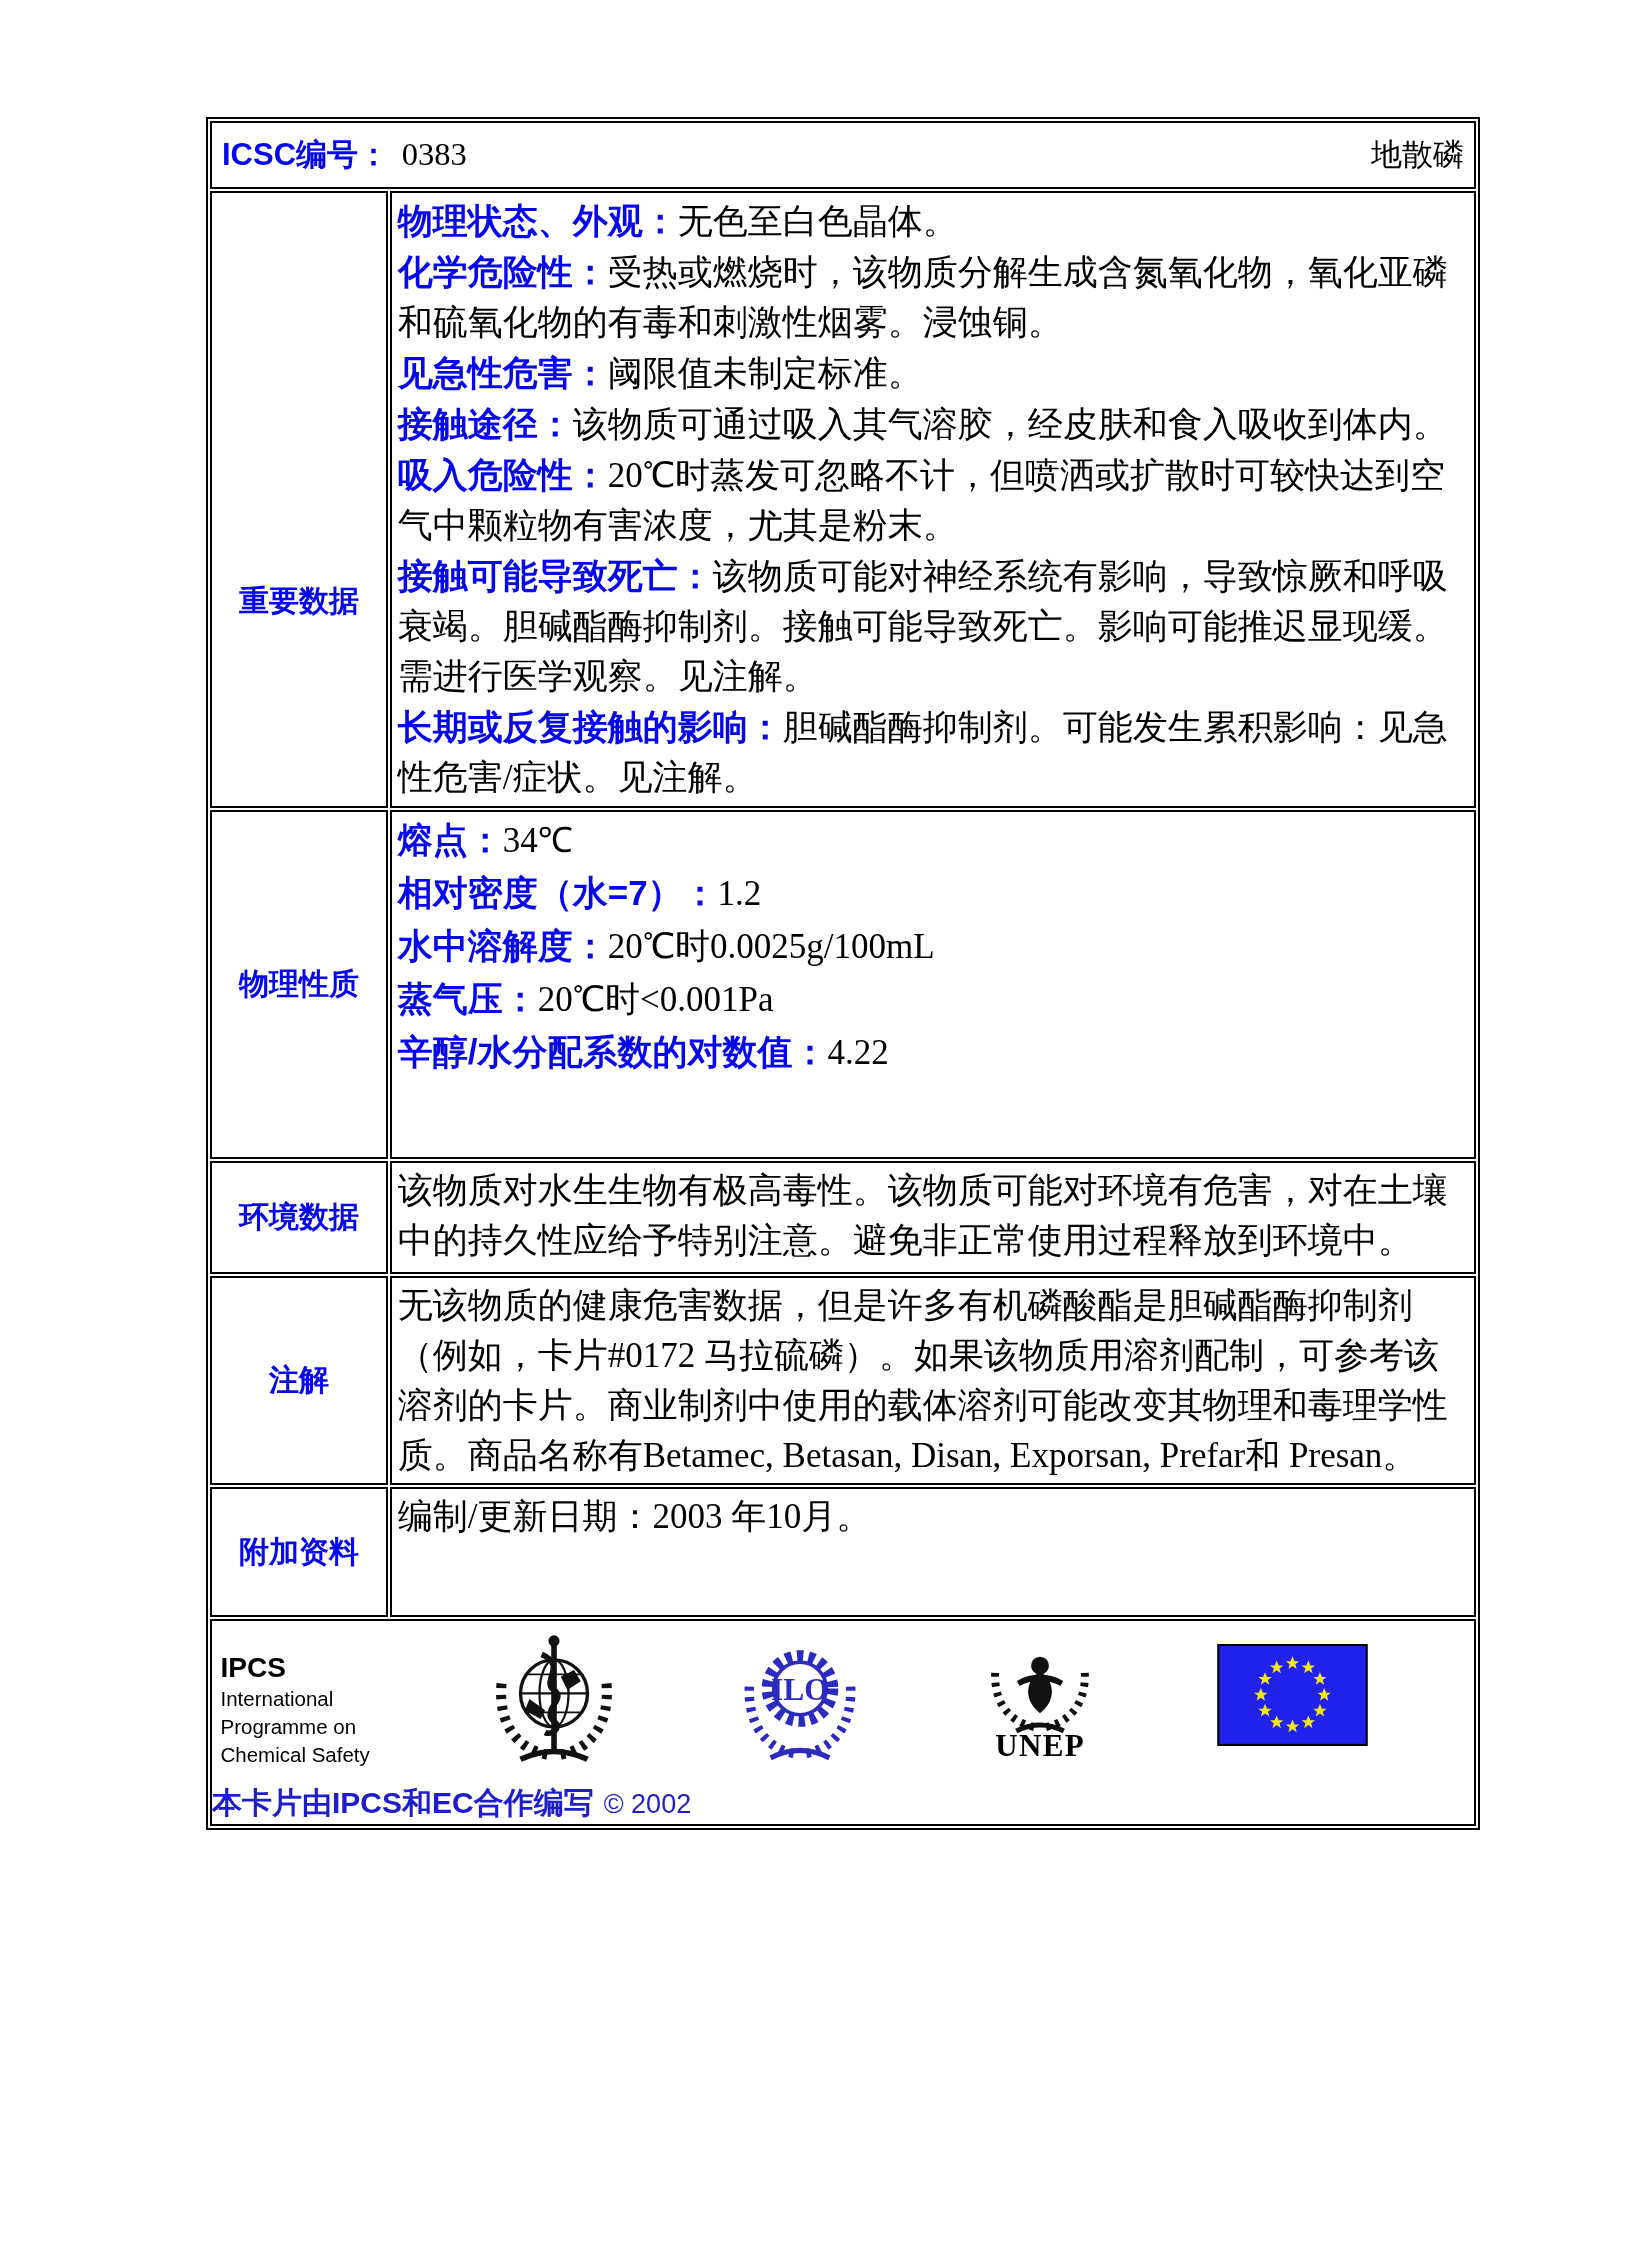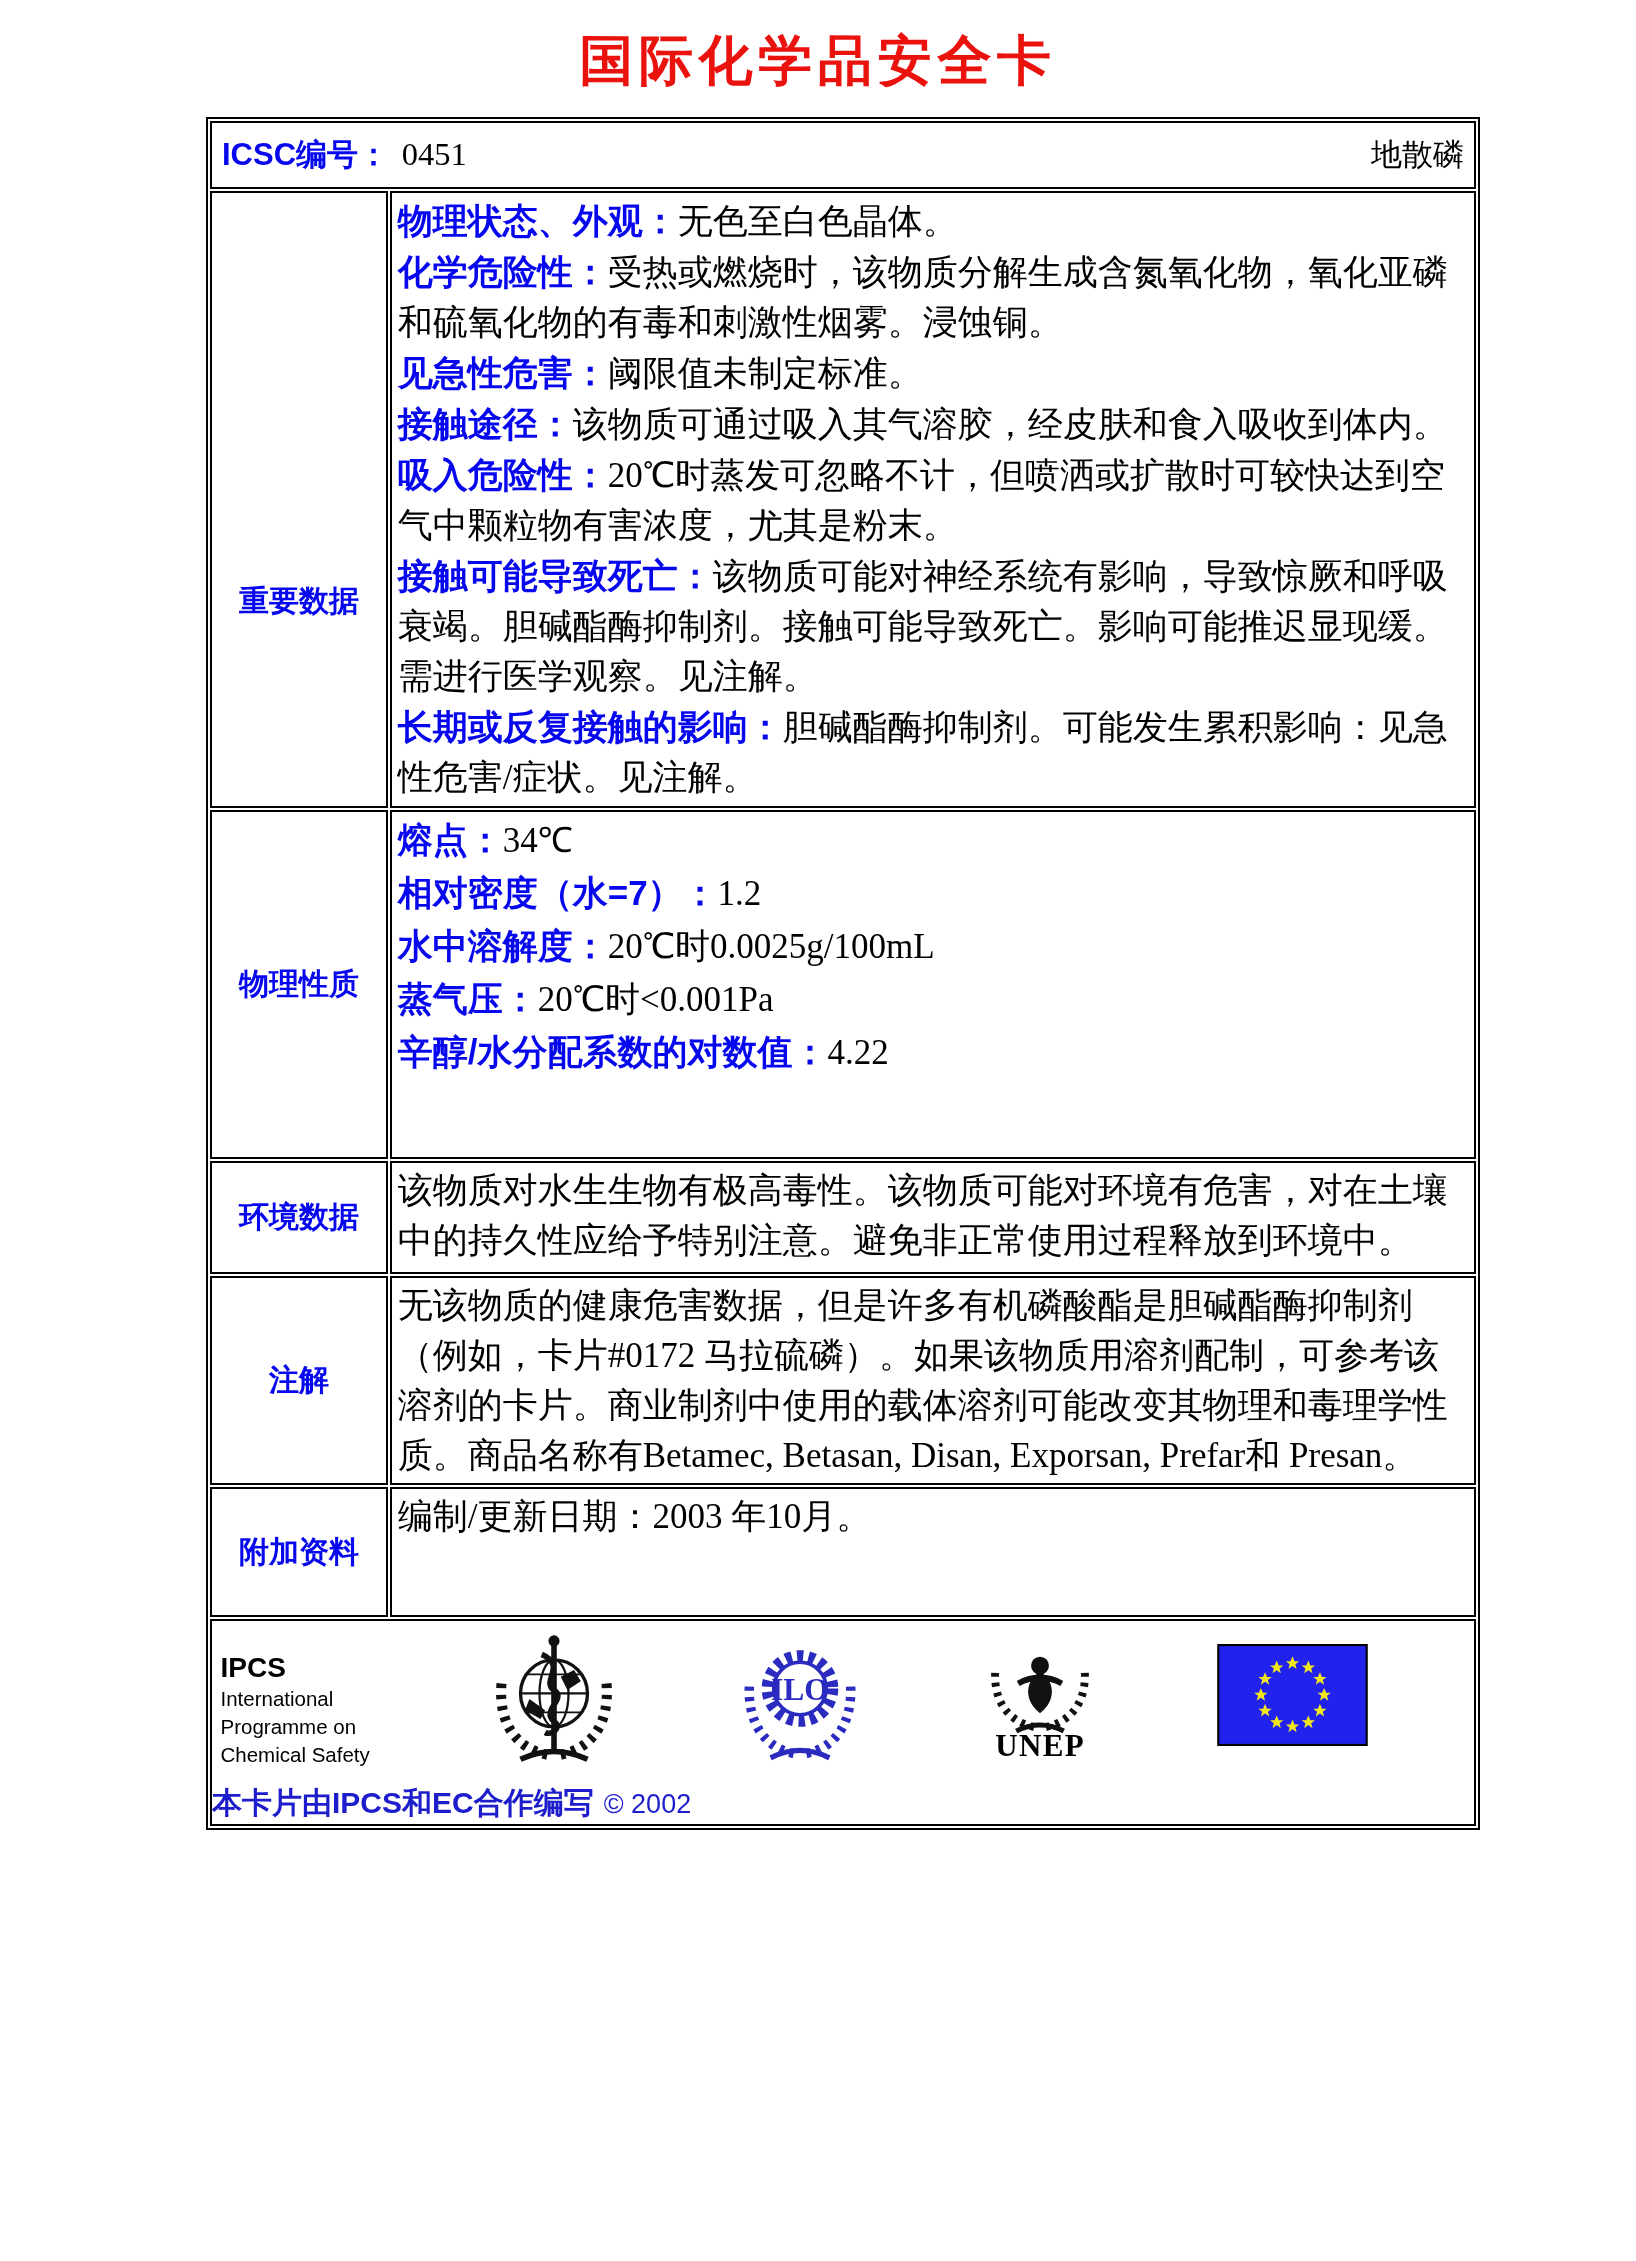--- a/index.html
+++ b/index.html
@@ -47,34 +47,33 @@
   .caption-copy{font-weight:normal;font-size:27px;margin-left:10px;}
   .legal-cell{height:65px;vertical-align:middle;padding:0 7px;}
   .legal-label{font-family:"Liberation Sans",sans-serif;font-weight:bold;font-size:27px;color:#000;}
   .legal-text{font-size:27px;color:#000;}
 </style>
 </head>
 <body>
 
 <div class="page">
 
-  <div class="doc-title">国际化学品安全卡</div>
 
   <table class="card">
     <colgroup>
         <col style="width:178px">
         <col>
       </colgroup>
 
     <tbody>
         <tr>
       <td colspan="2" class="header-cell">
         <div class="header-flex">
           <span>
-            <span class="icsc-label">ICSC编号：</span><span class="icsc-number">0451</span>
+            <span class="icsc-label">ICSC编号：</span><span class="icsc-number">0383</span>
           </span>
           <span class="chem-name">地散磷</span>
         </div>
       </td>
     </tr>
 
     <tr>
       <td class="label-cell label-offset">重要数据</td>
       <td class="content-cell cell-important">
         <div><span class="k">物理状态、外观：</span><span class="v">无色至白色晶体。</span></div>

